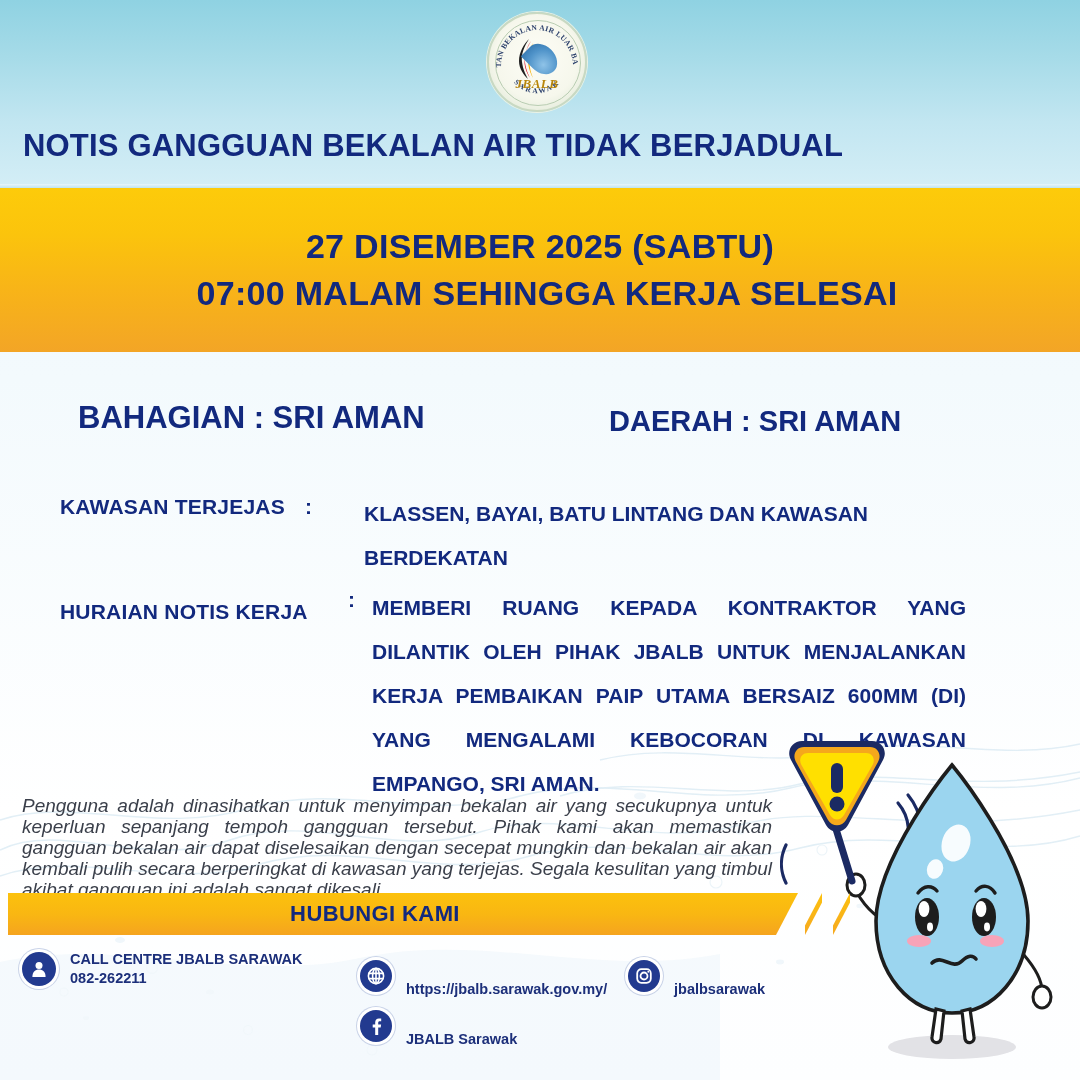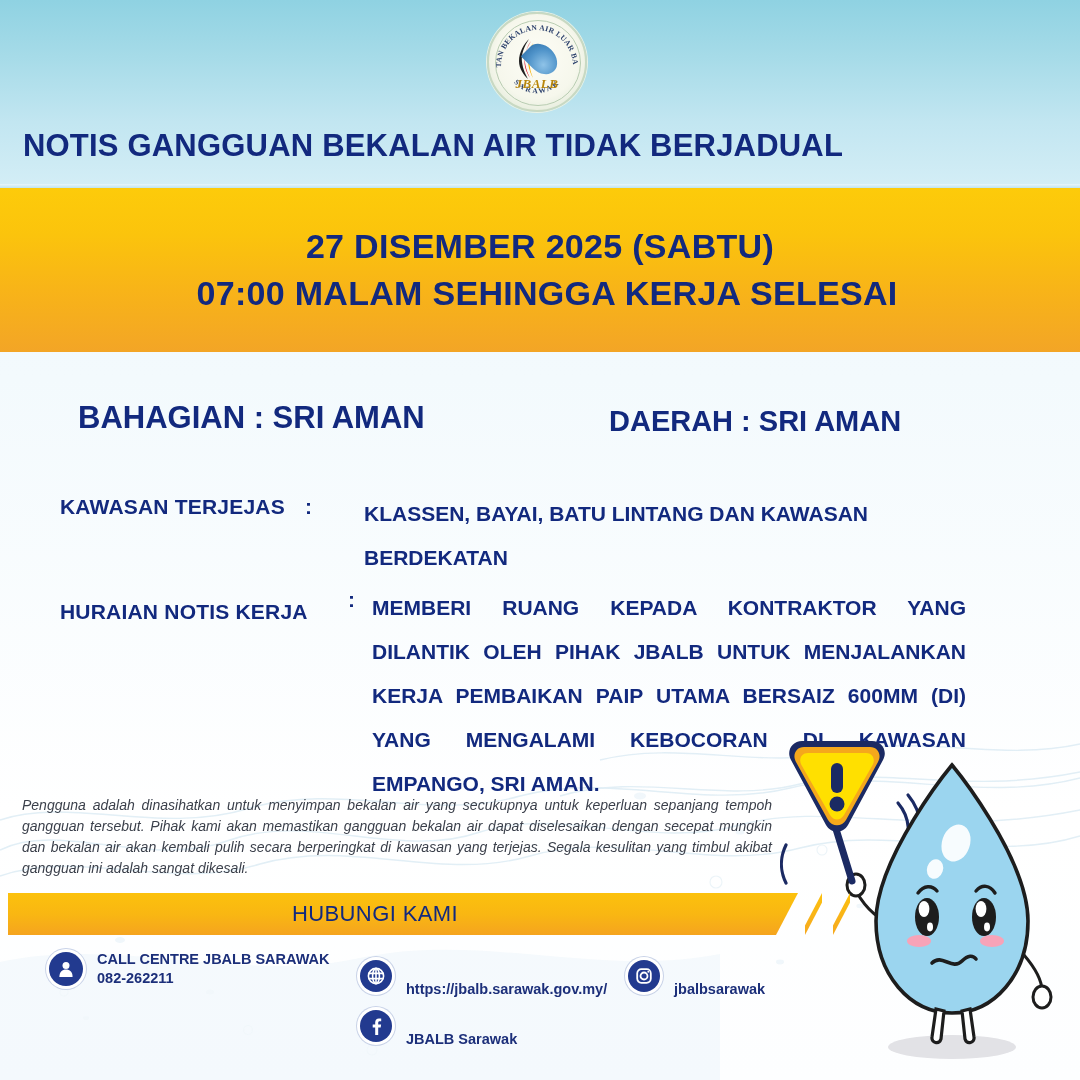--- a/index.html
+++ b/index.html
@@ -111,42 +111,42 @@
   #huraian-colon { left:348px; top:588px; }
   #huraian-value {
     left:372px; top:586px; width:594px;
     text-align: justify; text-align-last: left;
     line-height:44px;
   }
 
   
   .advisory {
     position:absolute; left:22px; top:795px; width:750px;
-    font-size:14px; font-style:italic; color:#3a3f4a;
+    font-size:19px; font-style:italic; color:#3a3f4a;
     line-height:21px; text-align:justify;
   }
 
   
   .water-bg {
     position:absolute; left:0; top:700px; width:1080px; height:380px;
     pointer-events:none; opacity:0.55;
   }
 
   
   .contact-banner-wrap {
     position:absolute; left:0; top:893px; width:880px; height:42px;
   }
   .contact-banner {
     position:absolute; left:8px; top:0; width:790px; height:42px;
     background: linear-gradient(180deg,#fcc10d 0%, #f9b712 50%, #f5a41f 100%);
     clip-path: polygon(0 0, 100% 0, calc(100% - 22px) 100%, 0 100%);
     display:flex; align-items:center; justify-content:center;
   }
   .contact-banner-text {
-    font-size:22px; font-weight:400; color:#12297e; letter-spacing:0.4px;
+    font-size:22px; font-weight:700; color:#12297e; letter-spacing:0.4px;
     transform: translateX(-28px);
   }
   .stripe {
     position:absolute; top:0; width:17px; height:42px;
     background: linear-gradient(180deg,#fcc10d 0%, #f6a820 100%);
     clip-path: polygon(22px 0, 100% 0, calc(100% - 22px) 100%, 0 100%);
   }
   .stripe-1 { left:805px; }
   .stripe-2 { left:833px; }
 
@@ -157,21 +157,21 @@
     background:#223a8f; position:relative; flex:0 0 auto;
     box-shadow: 0 0 0 3px #ffffff, 0 0 0 4px #c9d3e8;
     display:flex; align-items:center; justify-content:center;
   }
   .cicon svg { display:block; }
   .ctext {
     margin-left:14px; color:#1c2f7a; font-size:14.5px; font-weight:700;
     line-height:19px;
   }
   .ctext .l2 { display:block; }
-  #c-call { left:22px; top:950px;margin-left:27px; }
+  #c-call { left:22px; top:950px; }
   #c-web  { left:360px; top:952px; }
   #c-fb   { left:360px; top:1002px; }
   #c-ig   { left:628px; top:952px; }
   #c-ig .ctext, #c-web .ctext, #c-fb .ctext { font-size:14.5px;margin-top:28px; }
   #c-ig .cicon, #c-web .cicon, #c-fb .cicon { width:32px; height:32px; }
 
   
   .mascot { position:absolute; left:780px; top:725px; width:300px; height:345px; }
 </style>
 </head>

